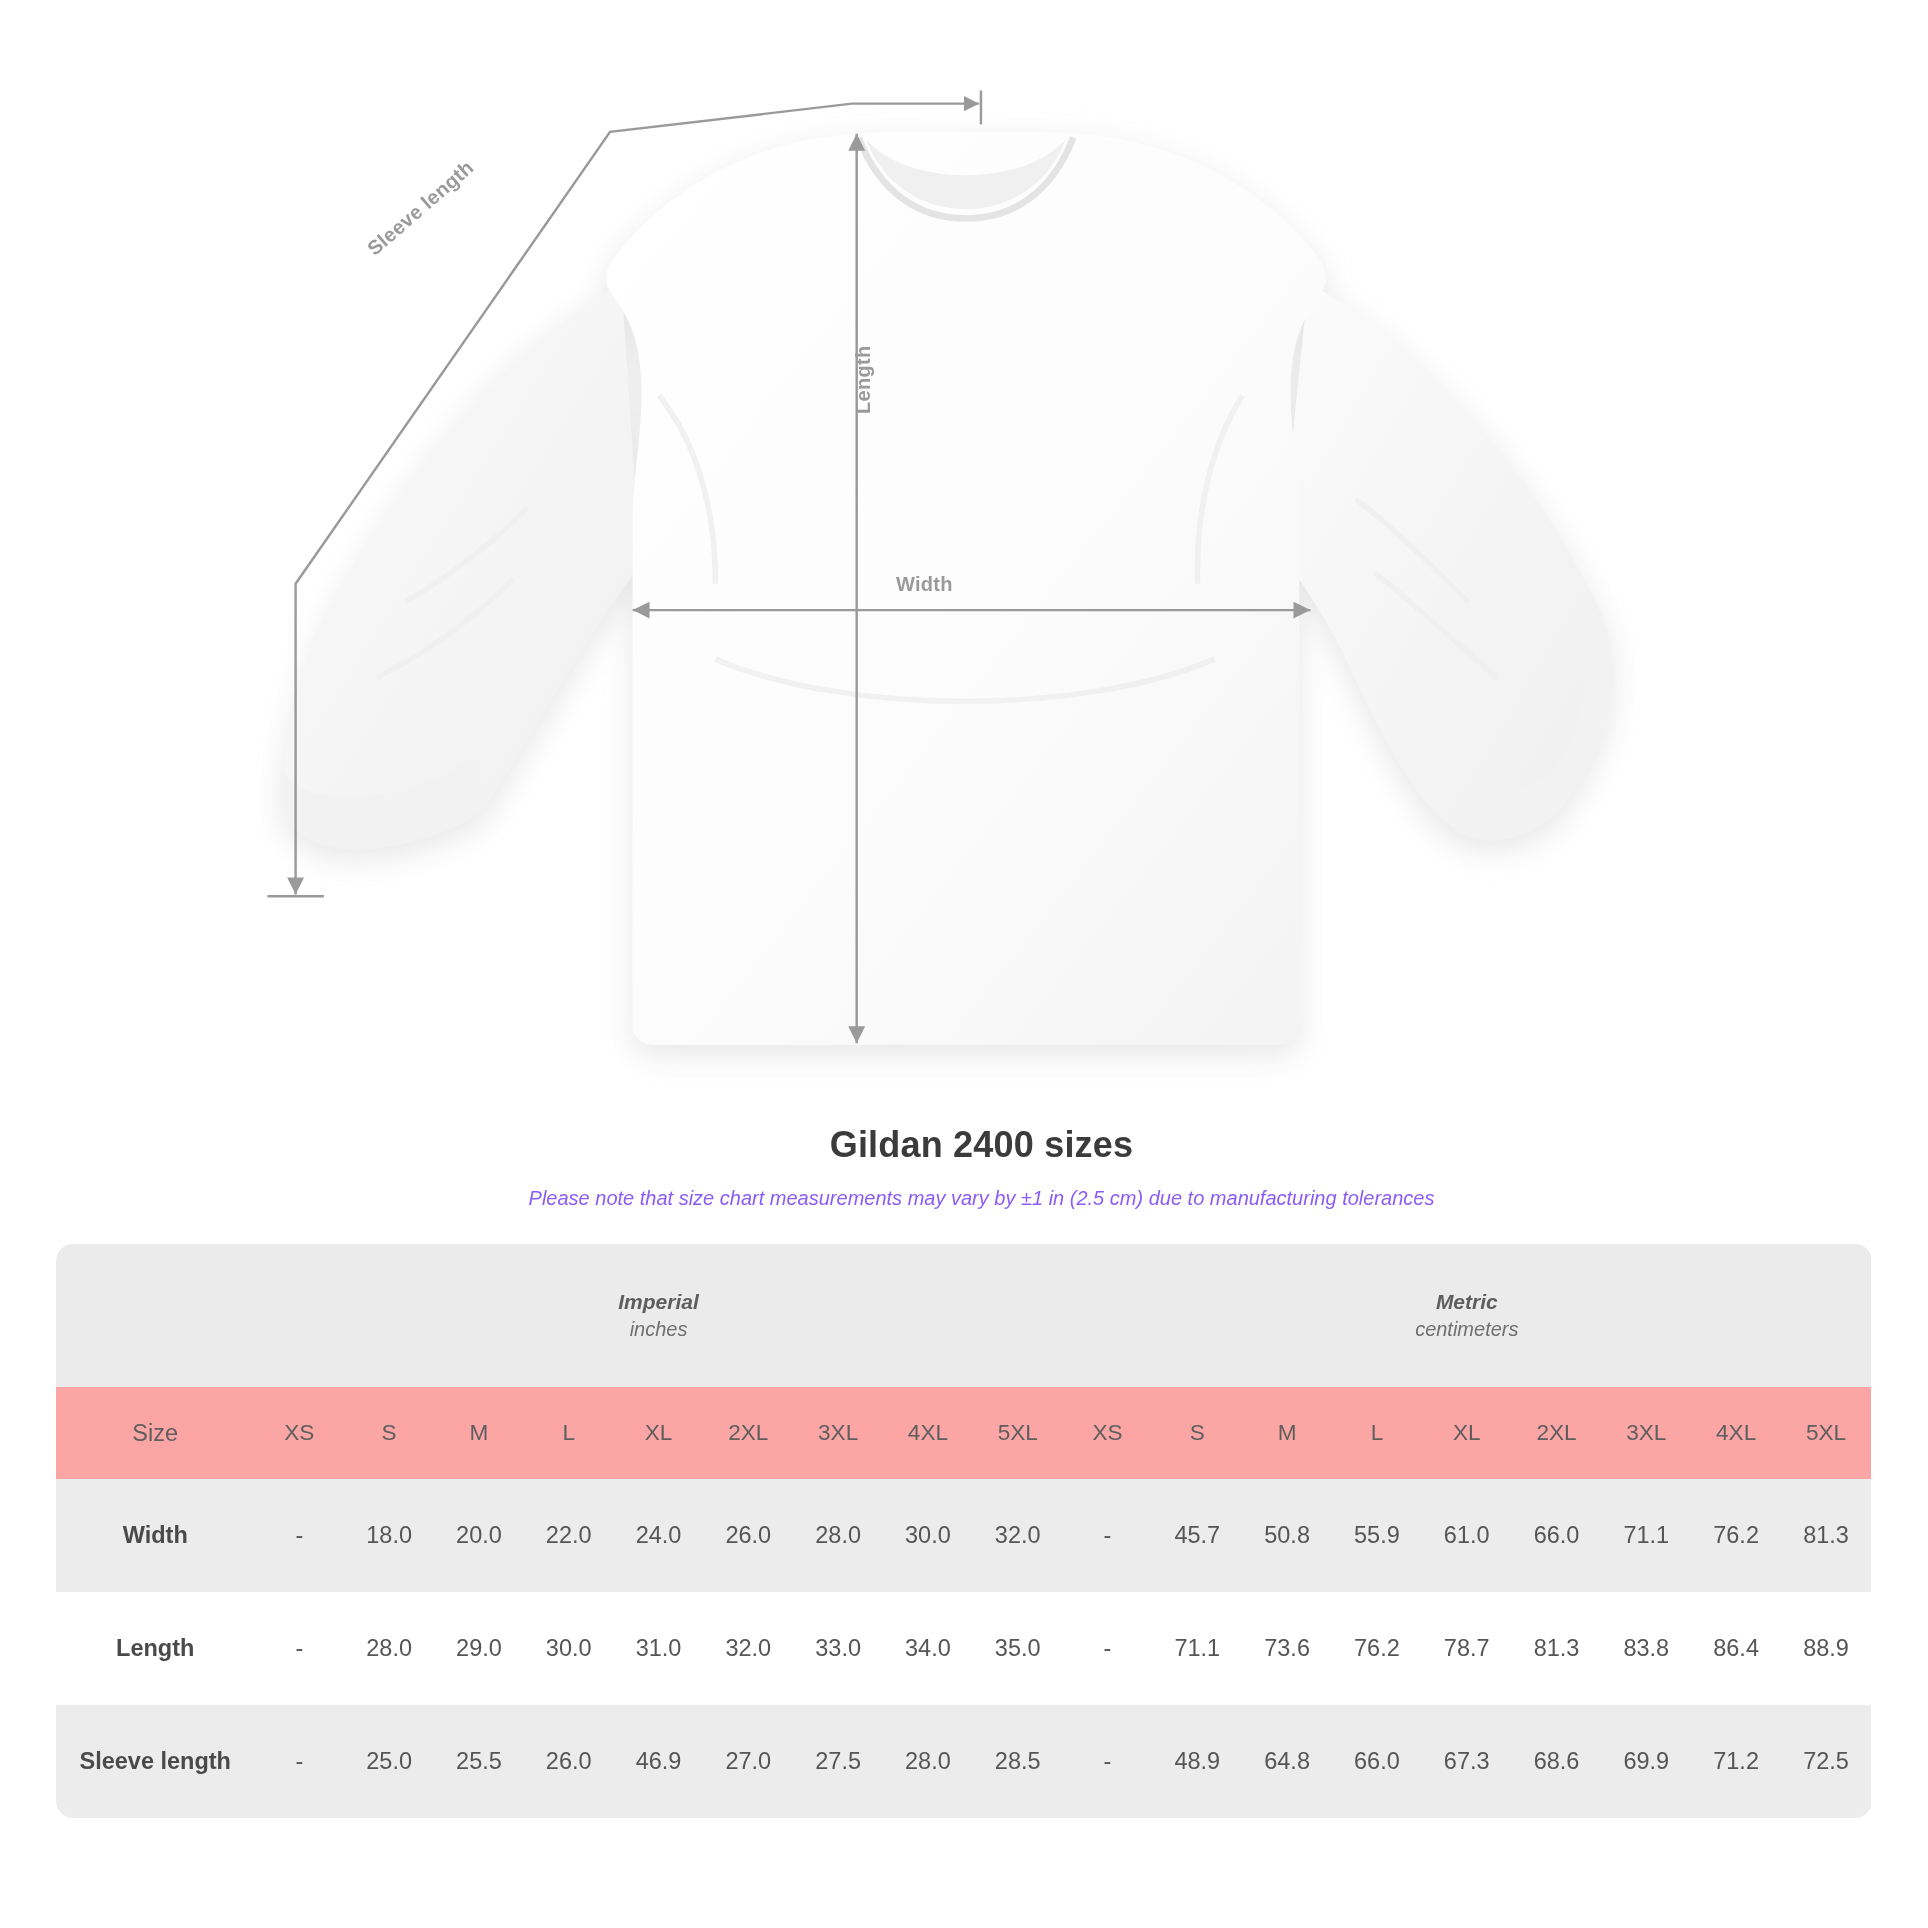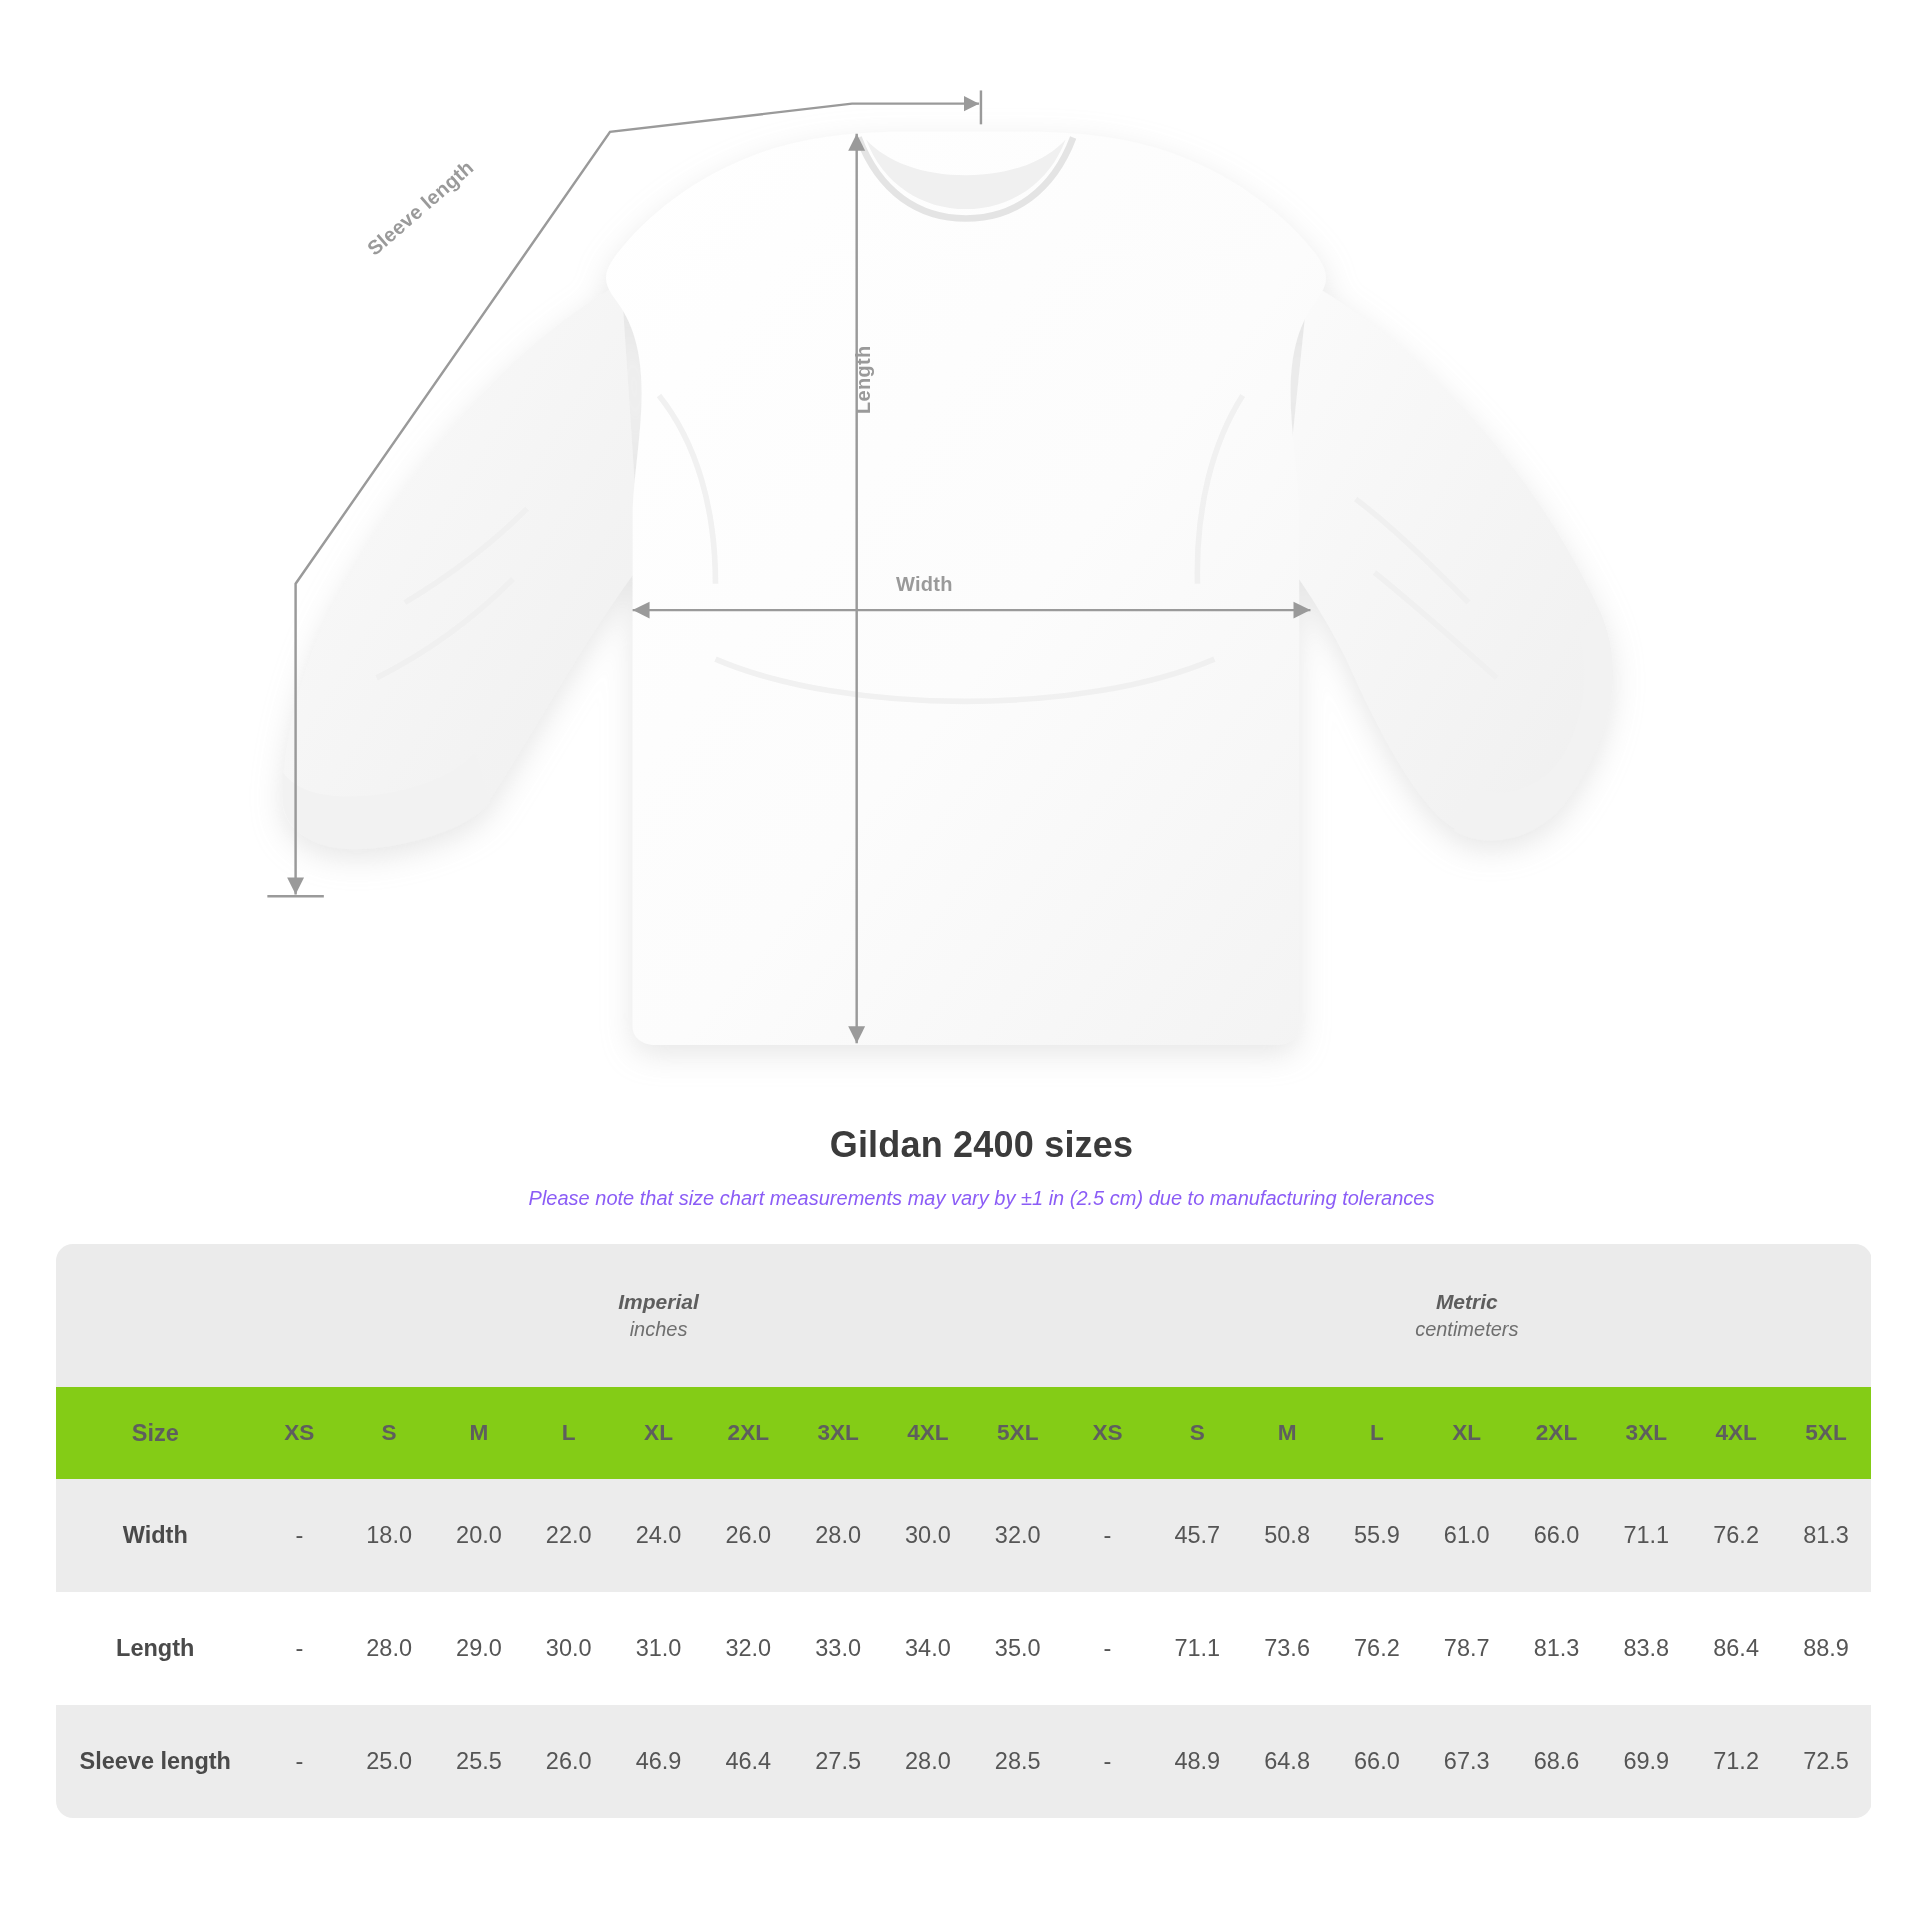--- a/index.html
+++ b/index.html
@@ -105,23 +105,23 @@
     color: #5e5e5e;
     line-height: 1.15;
   }
   .unit-sub {
     font-size: 20px;
     font-style: italic;
     color: #6f6f6f;
     margin-top: 3px;
   }
   .size-row td {
-    background: #84cc16;
+    background: #fca5a5;
     height: 90px;
-    font-weight: bold;
+    font-weight: normal;
     color: #5e5e5e;
     font-size: 22.6px;
   }
   .size-row td.rowhead {
     font-size: 23.5px;
   }
   .data-row td {
     height: 111px;
     font-size: 23.5px;
     color: #555555;
@@ -336,21 +336,21 @@
           <td>88.9</td>
         </tr>
 
         <tr class="data-row shade">
           <td class="rowhead">Sleeve length</td>
           <td>-</td>
           <td>25.0</td>
           <td>25.5</td>
           <td>26.0</td>
           <td>46.9</td>
-          <td>46.4</td>
+          <td>27.0</td>
           <td>27.5</td>
           <td>28.0</td>
           <td>28.5</td>
           <td>-</td>
           <td>48.9</td>
           <td>64.8</td>
           <td>66.0</td>
           <td>67.3</td>
           <td>68.6</td>
           <td>69.9</td>

